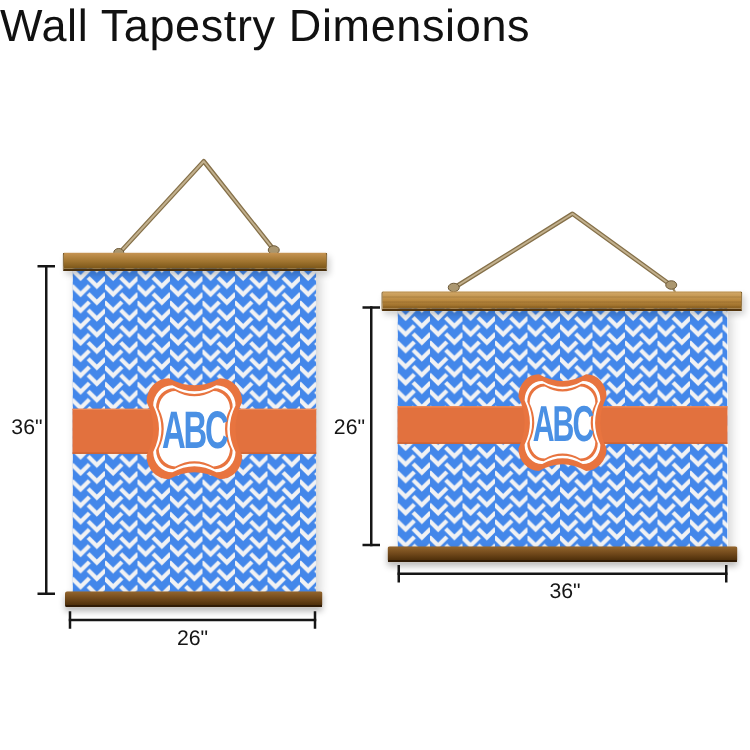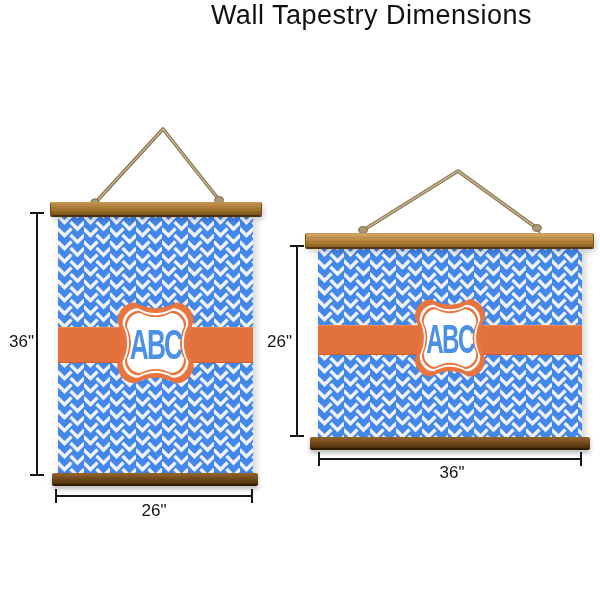--- a/index.html
+++ b/index.html
@@ -2,22 +2,22 @@
 <html><head>
 <meta charset="utf-8">
 <style>
   html,body{margin:0;padding:0;}
   body{
     width:600px;height:600px;position:relative;background:#ffffff;overflow:hidden;
     font-family:"Liberation Sans", sans-serif;
   }
   .abs{position:absolute;}
   .title{
-    left:0; top:83; width:532px; text-align:right;
-    font-size:27px; color:#111; letter-spacing:0.5px;
+    left:0; top:83; width:532px; text-align:left;
+    font-size:36px; color:#111; letter-spacing:0.5px;
   }
   
   .rod{position:absolute; border-radius:2px; box-shadow:2px 3px 5px rgba(0,0,0,0.18);}
   .rod.top-left{
     left:50px; top:202px; width:210px; height:13px;
     background:linear-gradient(#c79554,#a0742f 55%,#7a5518);
     border-bottom:2px solid #4a300c; border-left:1px solid #6e4c16; border-right:1px solid #6e4c16;
   }
   .rod.top-right{
     left:305px; top:233px; width:287px; height:14px;

